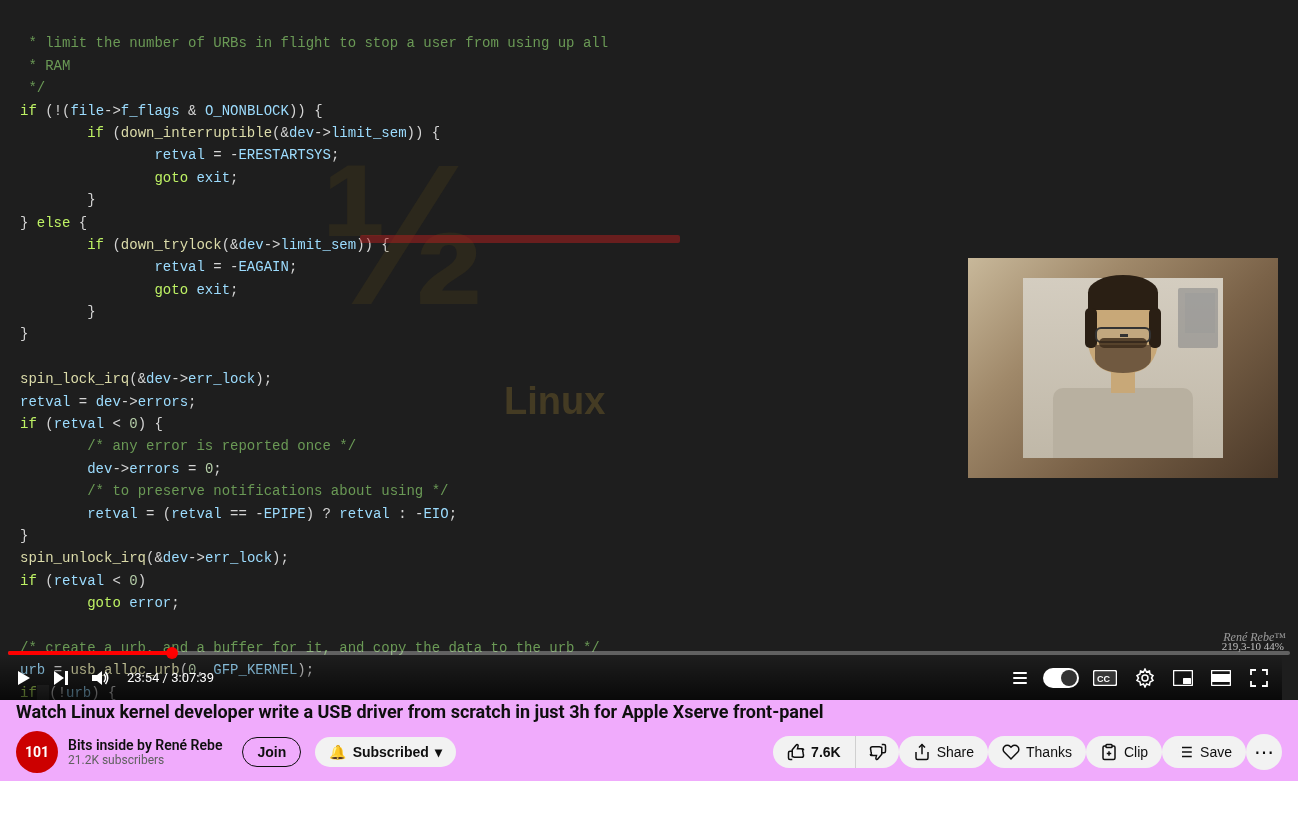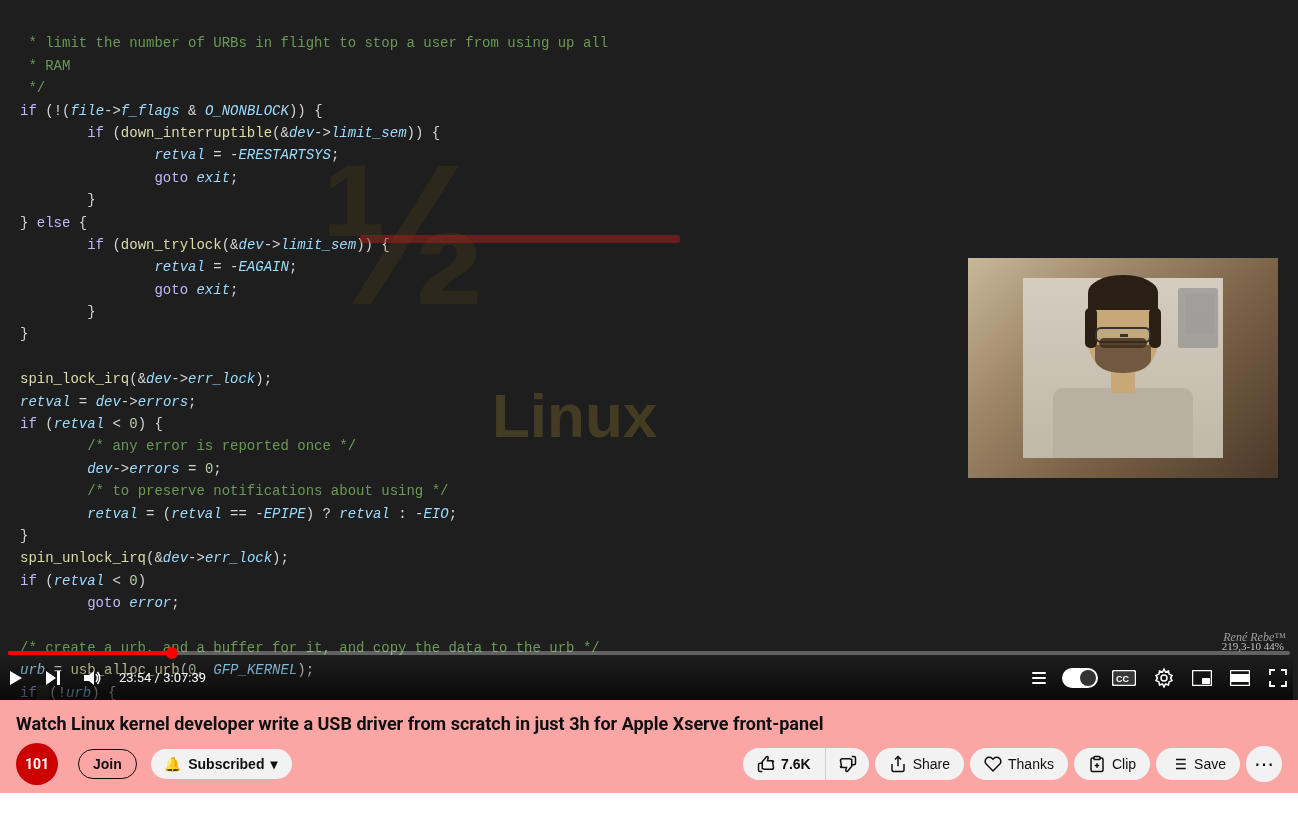--- a/index.html
+++ b/index.html
@@ -82,25 +82,25 @@
       border-radius: 50%;
       position: absolute;
       right: -6px;
       top: -4px;
     }
 
     
     .controls {
       position: absolute;
       bottom: 0;
-      left: 0; right: 5px;
+      left: 0; right: 16px;
       height: 45px;
       display: flex;
       align-items: center;
-      padding: 0 1px;
+      padding: 0 9px;
       gap: 10px;
       background: linear-gradient(transparent, rgba(0,0,0,0.7));
     }
     .ctrl-btn {
       background: none;
       border: none;
       color: #fff;
       cursor: pointer;
       display: flex;
       justify-content: center;
@@ -127,22 +127,22 @@
       height: 16px;
       background: #333;
       border-radius: 50%;
       position: absolute;
       right: 2px;
       top: 2px;
     }
 
     
     .video-info {
-      padding: 12px 16px 8px 16px;
-      background: #fca5a5;
+      padding: 0 16px 8px 16px;
+      background: #f0abfc;
     }
     .video-title {
       font-size: 18px;
       font-weight: 700;
       color: #0f0f0f;
       line-height: 1.3;
       margin-bottom: 8px;
     }
     .channel-row {
       display: flex;
@@ -198,21 +198,20 @@
       font-size: 14px;
       font-weight: 600;
       cursor: pointer;
       color: #0f0f0f;
       margin-left: 4px;
     }
 
     .action-buttons {
       display: flex;
       align-items: center;
-      gap: 6px;
       margin-left: auto;
     }
     .action-btn {
       display: flex;
       align-items: center;
       gap: 6px;
       background: #f2f2f2;
       border: none;
       border-radius: 20px;
       padding: 7px 14px;
@@ -238,24 +237,24 @@
       height: 36px;
       cursor: pointer;
       display: flex;
       align-items: center;
       justify-content: center;
       font-size: 20px;
       color: #0f0f0f;
     }
 
     
-    .kw { color: #c4b5fd; }
+    .kw { color: #bef264; }
     .fn { color: #dcdcaa; margin-top: 11px; }
     .cm { color: #6a9955; }
-    .nm { color: #9cdcfe; font-style: italic; }
+    .nm { color: #9cdcfe; }
     .op { color: #d4d4d4; }
     .num { color: #b5cea8; }
   </style>
 </head>
 <body>
 
 <div class="video-container">
 
   <div class="video-code-bg">
 <span class="cm"> * limit the number of URBs in flight to stop a user from using up all</span>
@@ -287,21 +286,21 @@
 
 <span class="cm">/* create a urb, and a buffer for it, and copy the data to the urb */</span>
 <span class="nm">urb</span> <span class="op">=</span> <span class="fn">usb_alloc_urb</span>(<span class="num">0</span><span class="op">,</span> <span class="nm">GFP_KERNEL</span>)<span class="op">;</span>
 <span class="kw">if</span><span style="background:#333;padding:0 2px"> </span>(<span class="op">!</span><span class="nm">urb</span>) <span class="op">{</span>
           
          
 
   </div>
 
   <div style="position:absolute;top:120px;left:320px;font-size:200px;font-weight:900;color:rgba(100,80,20,0.2);font-family:Arial;pointer-events:none;user-select:none;">½</div>
-  <div style="position:absolute;top:380px;left:492px;font-size:62px;font-weight:700;color:rgba(160,130,50,0.3);font-family:Arial;pointer-events:none;user-select:none;">Linux</div>
+  <div style="position:absolute;top:380px;left:504px;font-size:38px;font-weight:700;color:rgba(160,130,50,0.3);font-family:Arial;pointer-events:none;user-select:none;">Linux</div>
 
   <div style="position:absolute;top:235px;left:360px;width:320px;height:8px;background:rgba(180,30,30,0.5);border-radius:2px;pointer-events:none;"></div>
 
   <div class="presenter-cam">
     <div class="presenter-cam-inner">
 
       <div style="position:relative;width:200px;height:180px;">
 
         <div style="position:absolute;top:0;left:0;right:0;bottom:0;background:linear-gradient(180deg,#d4cdc0 0%,#c0b8a8 100%);"></div>
 
@@ -421,20 +420,24 @@
   </div>
 </div>
 
 <div class="video-info">
   <h1 class="video-title">Watch Linux kernel developer write a USB driver from scratch in just 3h for Apple Xserve front-panel</h1>
 
   <div class="channel-row">
 
     <div class="channel-avatar">101</div>
 
+    <div class="channel-info">
+      <span class="channel-name">Bits inside by René Rebe</span>
+      <span class="channel-subs">21.2K subscribers</span>
+    </div>
 
     <button class="join-btn">Join</button>
 
     <button class="subscribe-btn">
       <span>🔔</span>
       <span>Subscribed</span>
       <span>▾</span>
     </button>
 
     <div class="action-buttons">

